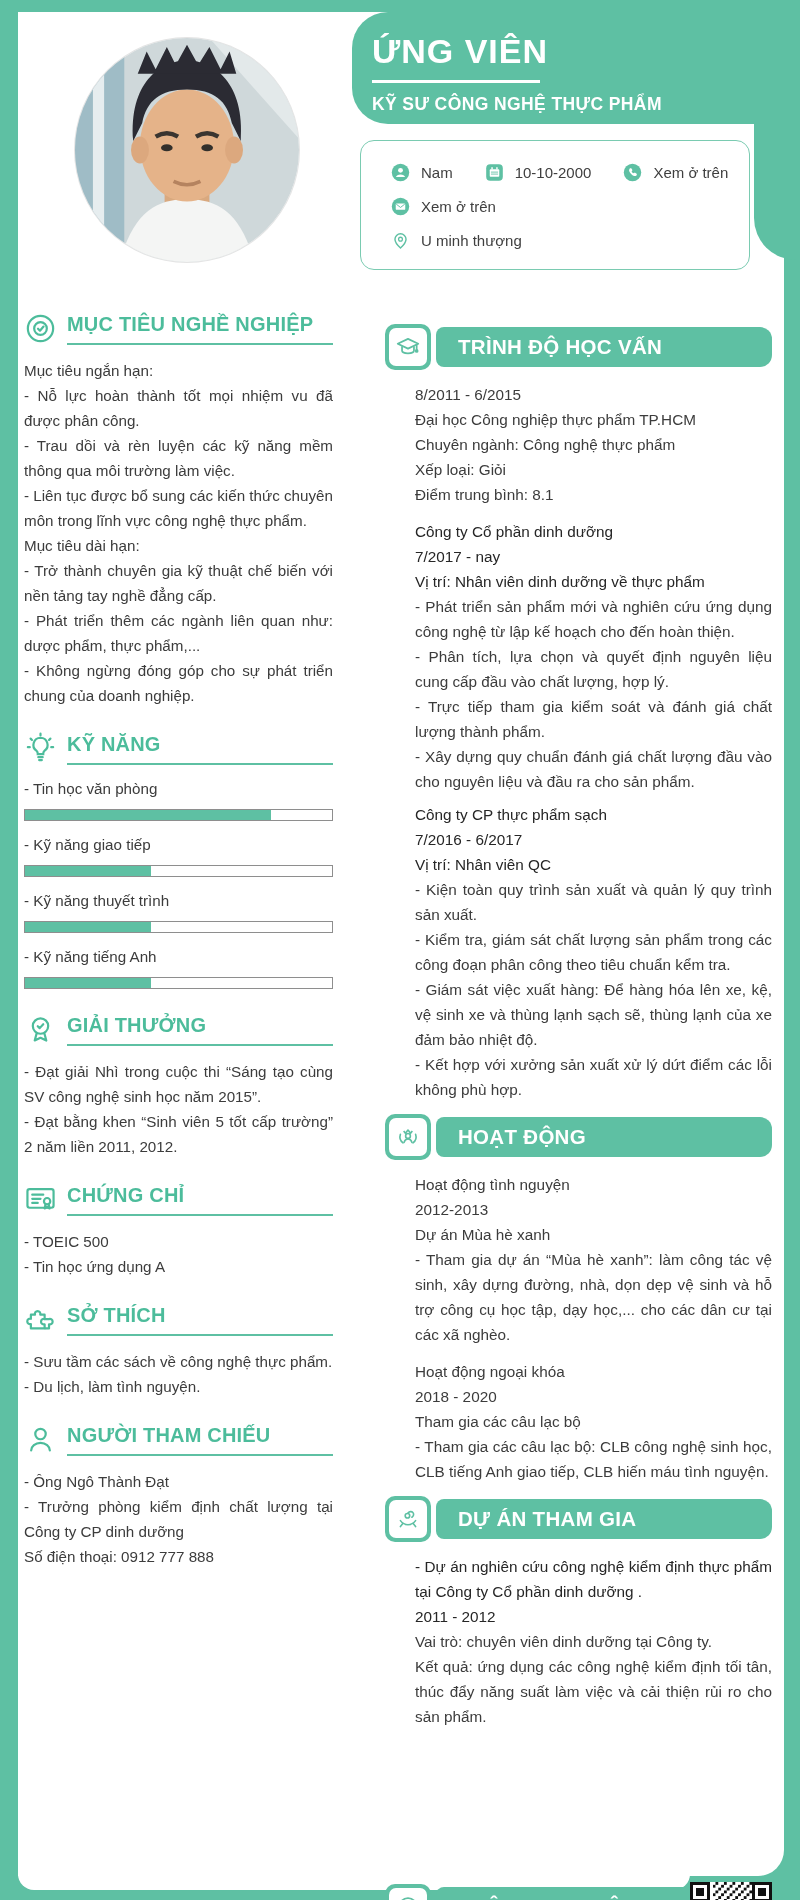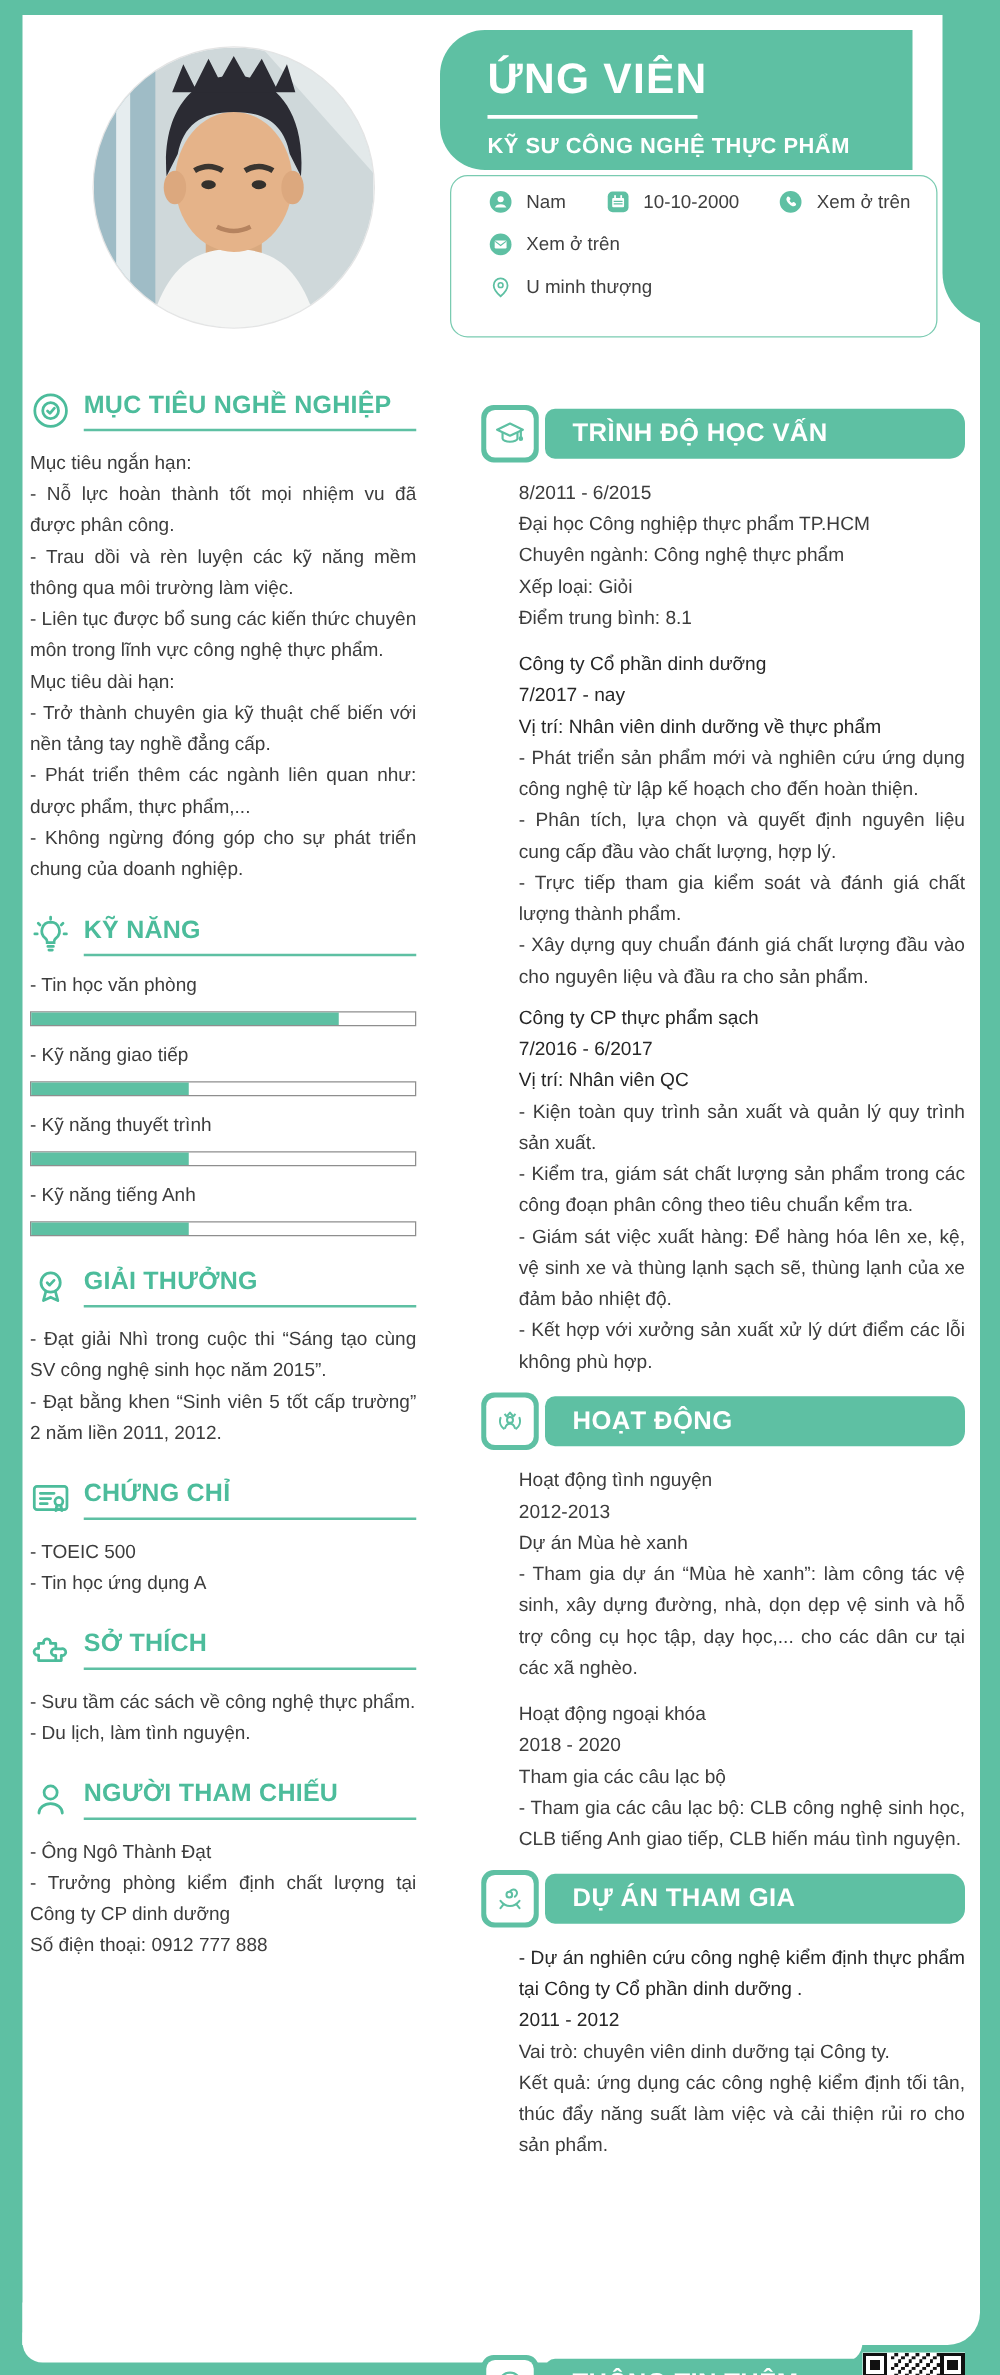--- a/index.html
+++ b/index.html
@@ -21,28 +21,28 @@
   .frame-right{right:0;top:0;width:16px;height:1900px;}
   .corner-tr{left:754px;top:12px;width:46px;height:248px;border-bottom-left-radius:42px;}
   .corner-patch{left:744px;top:1850px;width:46px;height:28px;}
   .white-overlay{left:18px;top:1842px;width:766px;height:34px;background:#fff;border-bottom-right-radius:26px;}
   .band{left:0;top:1876px;width:800px;height:24px;}
   .bottom-tab{left:18px;top:1866px;width:672px;height:24px;background:#fff;border-radius:0 0 16px 16px;}
 
   
   .photo-card{left:28px;top:30px;width:318px;height:240px;background:#fff;border-radius:22px;}
   .photo{left:75px;top:38px;width:224px;height:224px;border-radius:50%;overflow:hidden;box-shadow:0 0 0 1px #e4e4e4;}
-  .title-block{left:352px;top:24px;width:378px;height:112px;background:var(--teal);
-               border-radius:36px 0 0 36px;padding:20px 0 0 38px;}
+  .title-block{left:352px;top:12px;width:448px;height:112px;background:var(--teal);
+               border-radius:36px 0 0 36px;padding:20px 0 0 20px;}
   .cv-name{font-size:34px;font-weight:bold;color:#fff;letter-spacing:1px;}
   .name-underline{width:168px;height:3px;background:#fff;margin:9px 0 11px;}
   .cv-title{font-size:17.5px;font-weight:bold;color:#fff;letter-spacing:.4px;}
 
   .info-box{left:360px;top:140px;width:390px;height:130px;background:#fff;border:1.5px solid #7ACBB1;
-            border-radius:14px;padding:3px 0 0 30px;}
+            border-radius:14px;padding:14px 0 0 30px;}
   .info-row{display:flex;align-items:center;height:34px;}
   .info-item{display:flex;align-items:center;gap:11px;font-size:15px;color:#3f3f3f;}
   .info-item + .info-item{margin-left:32px;}
   .ic{flex:0 0 auto;display:block;}
 
   
   .left-col{left:24px;top:312px;width:309px;}
   .l-section + .l-section{margin-top:24px;}
   .l-header{display:flex;align-items:center;}
   .l-icon{flex:0 0 auto;color:var(--teal-text);}

